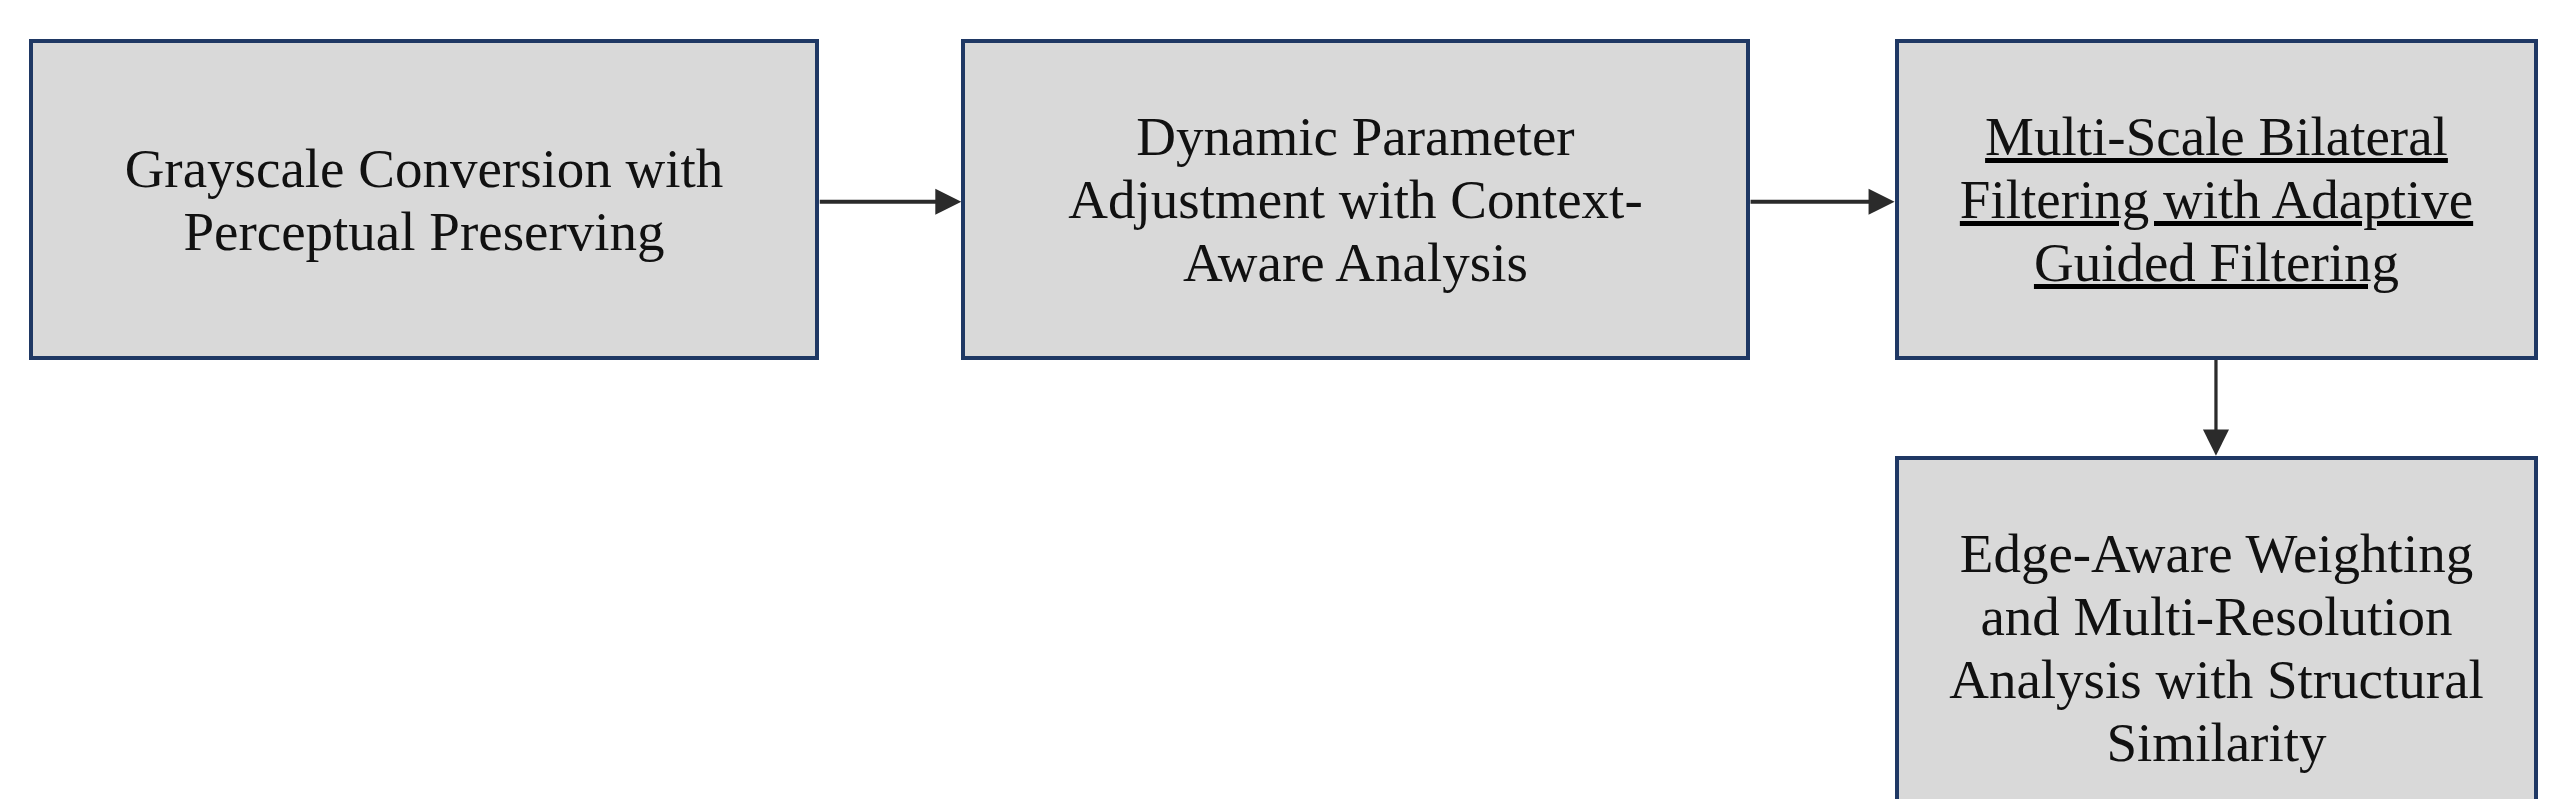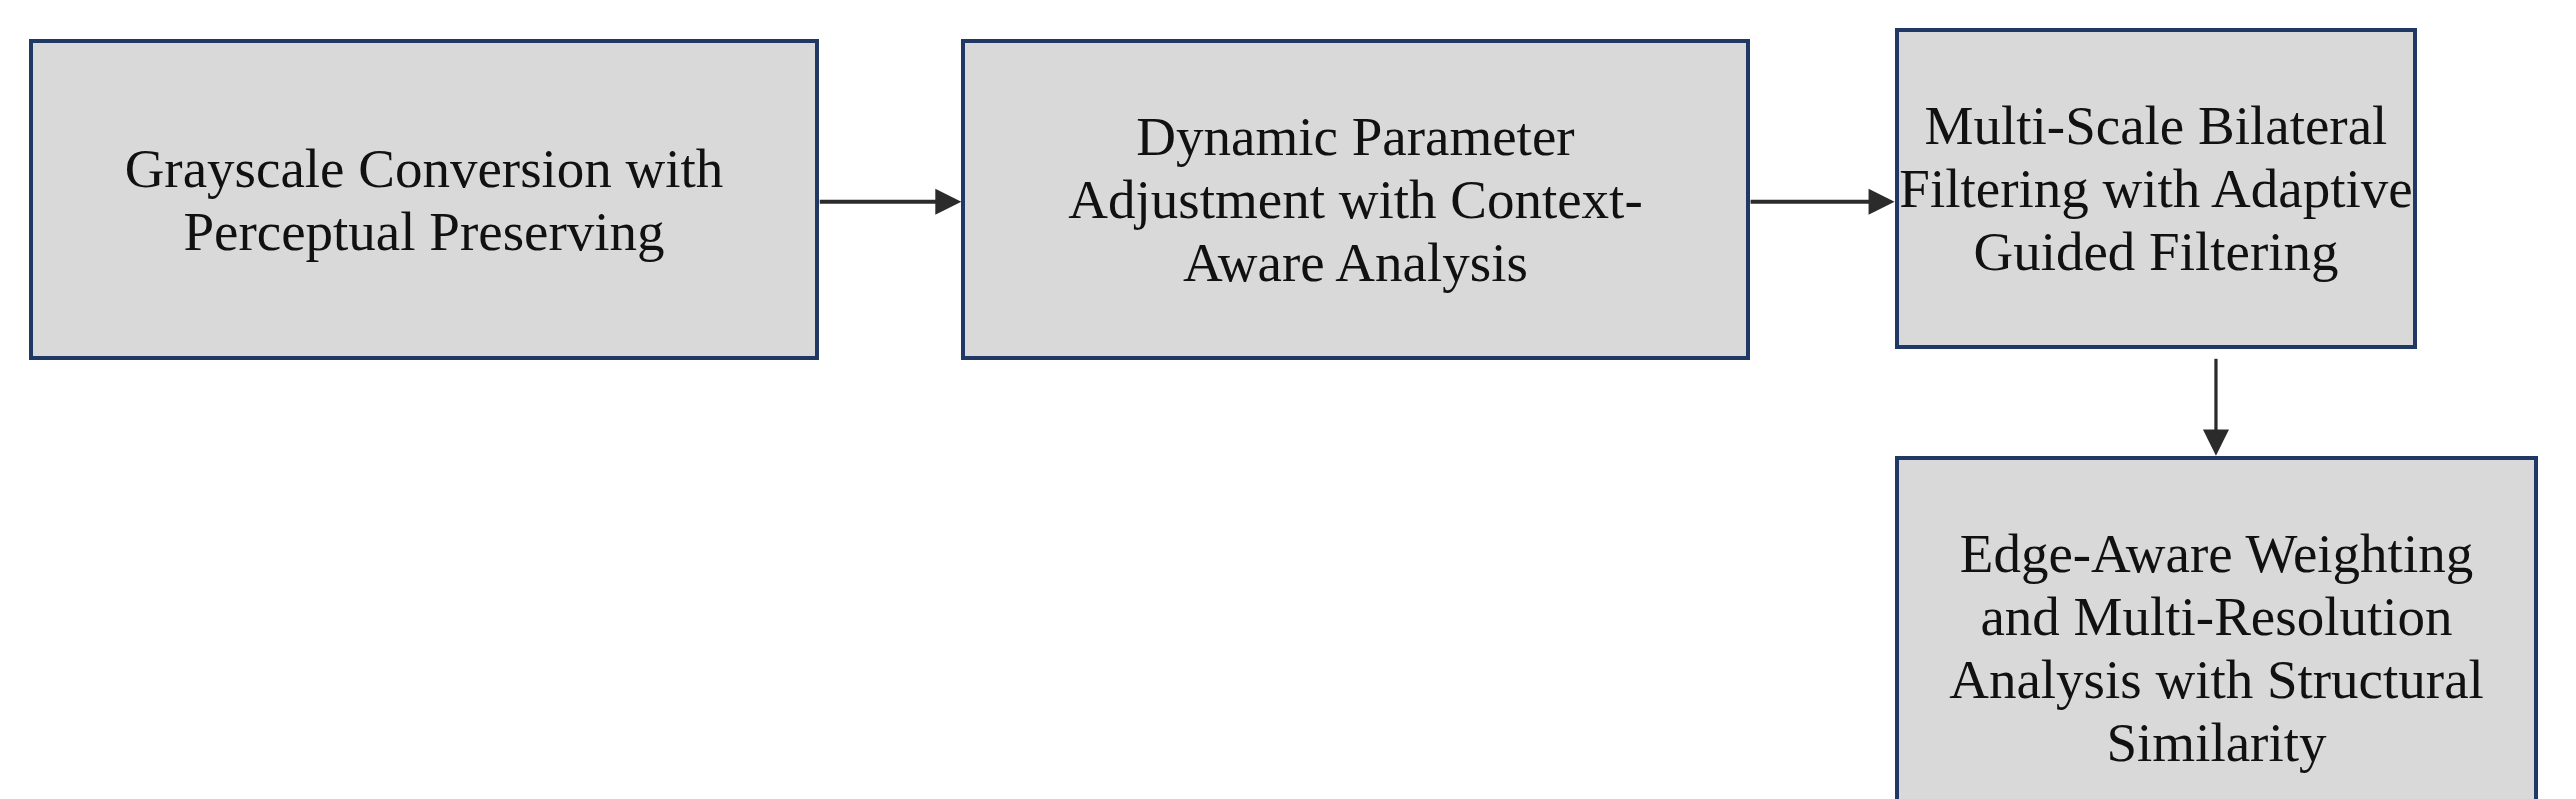--- a/index.html
+++ b/index.html
@@ -40,21 +40,21 @@
   }
   .node-label {
     white-space: pre-line;
     font-size: 55px;
     line-height: 63px;
     color: var(--text);
     letter-spacing: 0px;
   }
   .node-1 { left: 29px;   top: 39px;  width: 790px; height: 321px; }
   .node-2 { left: 961px; top: 39px;  width: 789px; height: 321px; text-align: center; }
-  .node-3 { left: 1895px; top: 28px;  width: 522px; height: 321px; }
+  .node-3 { left: 1895px; top: 39px;  width: 643px; height: 321px; text-decoration: underline; }
   .node-4 { left: 1895px; top: 456px; width: 643px; height: 383px; }
 </style>
 </head>
 <body>
 
 <div class="canvas">
 
   <svg class="arrows" viewBox="0 0 3165 982" xmlns="http://www.w3.org/2000/svg">
     <g>
       <line class="h-line" x1="1007" y1="248" x2="1152" y2="248"></line>

